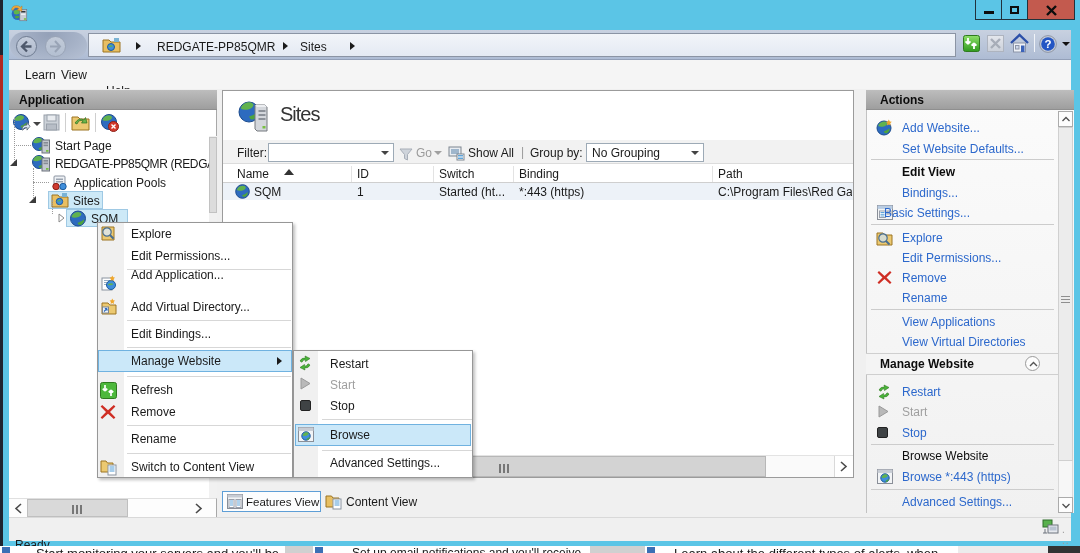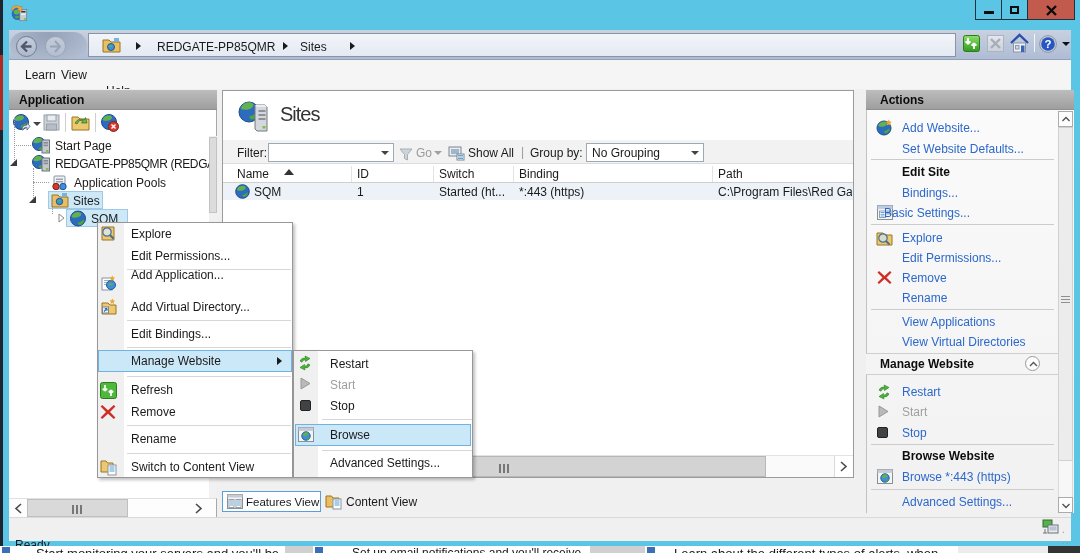--- a/index.html
+++ b/index.html
@@ -294,21 +294,21 @@
 <div class="a" style="left:880px;top:93px;font-weight:bold;color:#0c0c0c">Actions</div>
 <svg class="a" style="left:876px;top:119px" width="17" height="17" viewBox="0 0 17 17">
 <circle cx="8" cy="9" r="7" fill="#2d6bbf" stroke="#1c4c8e"></circle>
 <path d="M2.2 7 Q3 3.8 6.5 2.8 Q10 2 11 4 Q11.6 6 8.6 7.2 Q4.5 8.5 2.2 7 Z" fill="#61b24e"></path>
 <path d="M7.8 12.5 Q11.2 11.4 13.6 9.3 Q13.9 12.4 11.2 14 Q8.7 15.2 7.8 12.5 Z" fill="#4ea43e"></path>
 <path d="M12.8 0.5 l1 2 2 0.3 -1.5 1.5 0.4 2.2 -1.9 -1 -1.9 1 0.4 -2.2 -1.5 -1.5 2 -0.3 Z" fill="#f0a72c"></path>
 </svg>
 <div class="a lnk" style="left:902px;top:121px">Add Website...</div>
 <div class="a lnk" style="left:902px;top:142px">Set Website Defaults...</div>
 <div class="sep" style="left:871px;top:159px;width:183px"></div>
-<div class="a" style="left:902px;top:165px;font-weight:bold;color:#0c0c0c">Edit Site</div>
+<div class="a" style="left:902px;top:165px;font-weight:bold;color:#0c0c0c">Edit View</div>
 <div class="a lnk" style="left:902px;top:186px">Bindings...</div>
 <svg class="a" style="left:877px;top:205px" width="16" height="15" viewBox="0 0 16 15">
 <rect x="0.5" y="0.5" width="15" height="14" fill="#f2f4f6" stroke="#8a8f98"></rect>
 <rect x="0.5" y="0.5" width="15" height="3.4" fill="#b9cce2"></rect>
 <rect x="2.5" y="6" width="6" height="6.5" fill="#fff" stroke="#9aa0ab"></rect>
 <path d="M3.5 7.5 h4 M3.5 9.3 h4 M3.5 11 h4" stroke="#4f9bd6" stroke-width="0.9"></path>
 <rect x="10" y="6" width="4" height="3" fill="#d8dee6" stroke="#9aa0ab"></rect>
 </svg>
 <div class="a lnk" style="left:884px;top:206px">Basic Settings...</div>
 <div class="sep" style="left:871px;top:224px;width:183px"></div>
@@ -338,21 +338,21 @@
 <path d="M13 10 Q11.5 13.5 7.5 13 L8 15 L3 12.5 L7.5 9.5 L7.4 11.2 Q10.2 11.5 11 8.8 Z" fill="#49b53a" stroke="#2f7a1f" stroke-width="0.6"></path>
 </svg>
 <div class="a lnk" style="left:902px;top:385px">Restart</div>
 <svg class="a" style="left:878px;top:405px" width="11" height="13" viewBox="0 0 11 13">
       <path d="M1 1 L10 6.5 L1 12 Z" fill="#b9b9b9" stroke="#9a9a9a"></path>
     </svg>
 <div class="a" style="left:902px;top:405px;color:#9f9f9f">Start</div>
 <div class="a" style="left:877px;top:427px;width:11px;height:11px;background:#3f4345;border:1px solid #222;border-radius:2px"></div>
 <div class="a lnk" style="left:902px;top:426px">Stop</div>
 <div class="sep" style="left:871px;top:444px;width:183px"></div>
-<div class="a" style="left:902px;top:449px;font-weight:bold;color:#0c0c0c">Browse Website</div>
+<div class="a" style="left:902px;top:449px;font-weight:normal;color:#0c0c0c">Browse Website</div>
 <svg class="a" style="left:877px;top:469px" width="16" height="15" viewBox="0 0 16 15">
 <rect x="0.5" y="0.5" width="15" height="14" fill="#f2f4f6" stroke="#8a8f98"></rect>
 <rect x="0.5" y="0.5" width="15" height="3.4" fill="#c7ccd4"></rect>
 <circle cx="8" cy="9" r="4.2" fill="#3f8edb" stroke="#1d5c9e"></circle>
 <path d="M4.6 8.4 Q5 6 7.5 5.3 Q9.9 4.9 10.6 6.3 Q11 7.8 8.8 8.6 Q6.2 9.5 4.6 8.4 Z" fill="#61b24e"></path>
 <path d="M8.4 11.9 Q10.6 11.1 11.9 9.6 Q12 11.7 10.2 12.7 Q8.8 13.4 8.4 11.9 Z" fill="#4ea43e"></path>
 </svg>
 <div class="a lnk" style="left:902px;top:470px">Browse *:443 (https)</div>
 <div class="sep" style="left:871px;top:489px;width:183px"></div>
 <div class="a lnk" style="left:902px;top:495px">Advanced Settings...</div>

